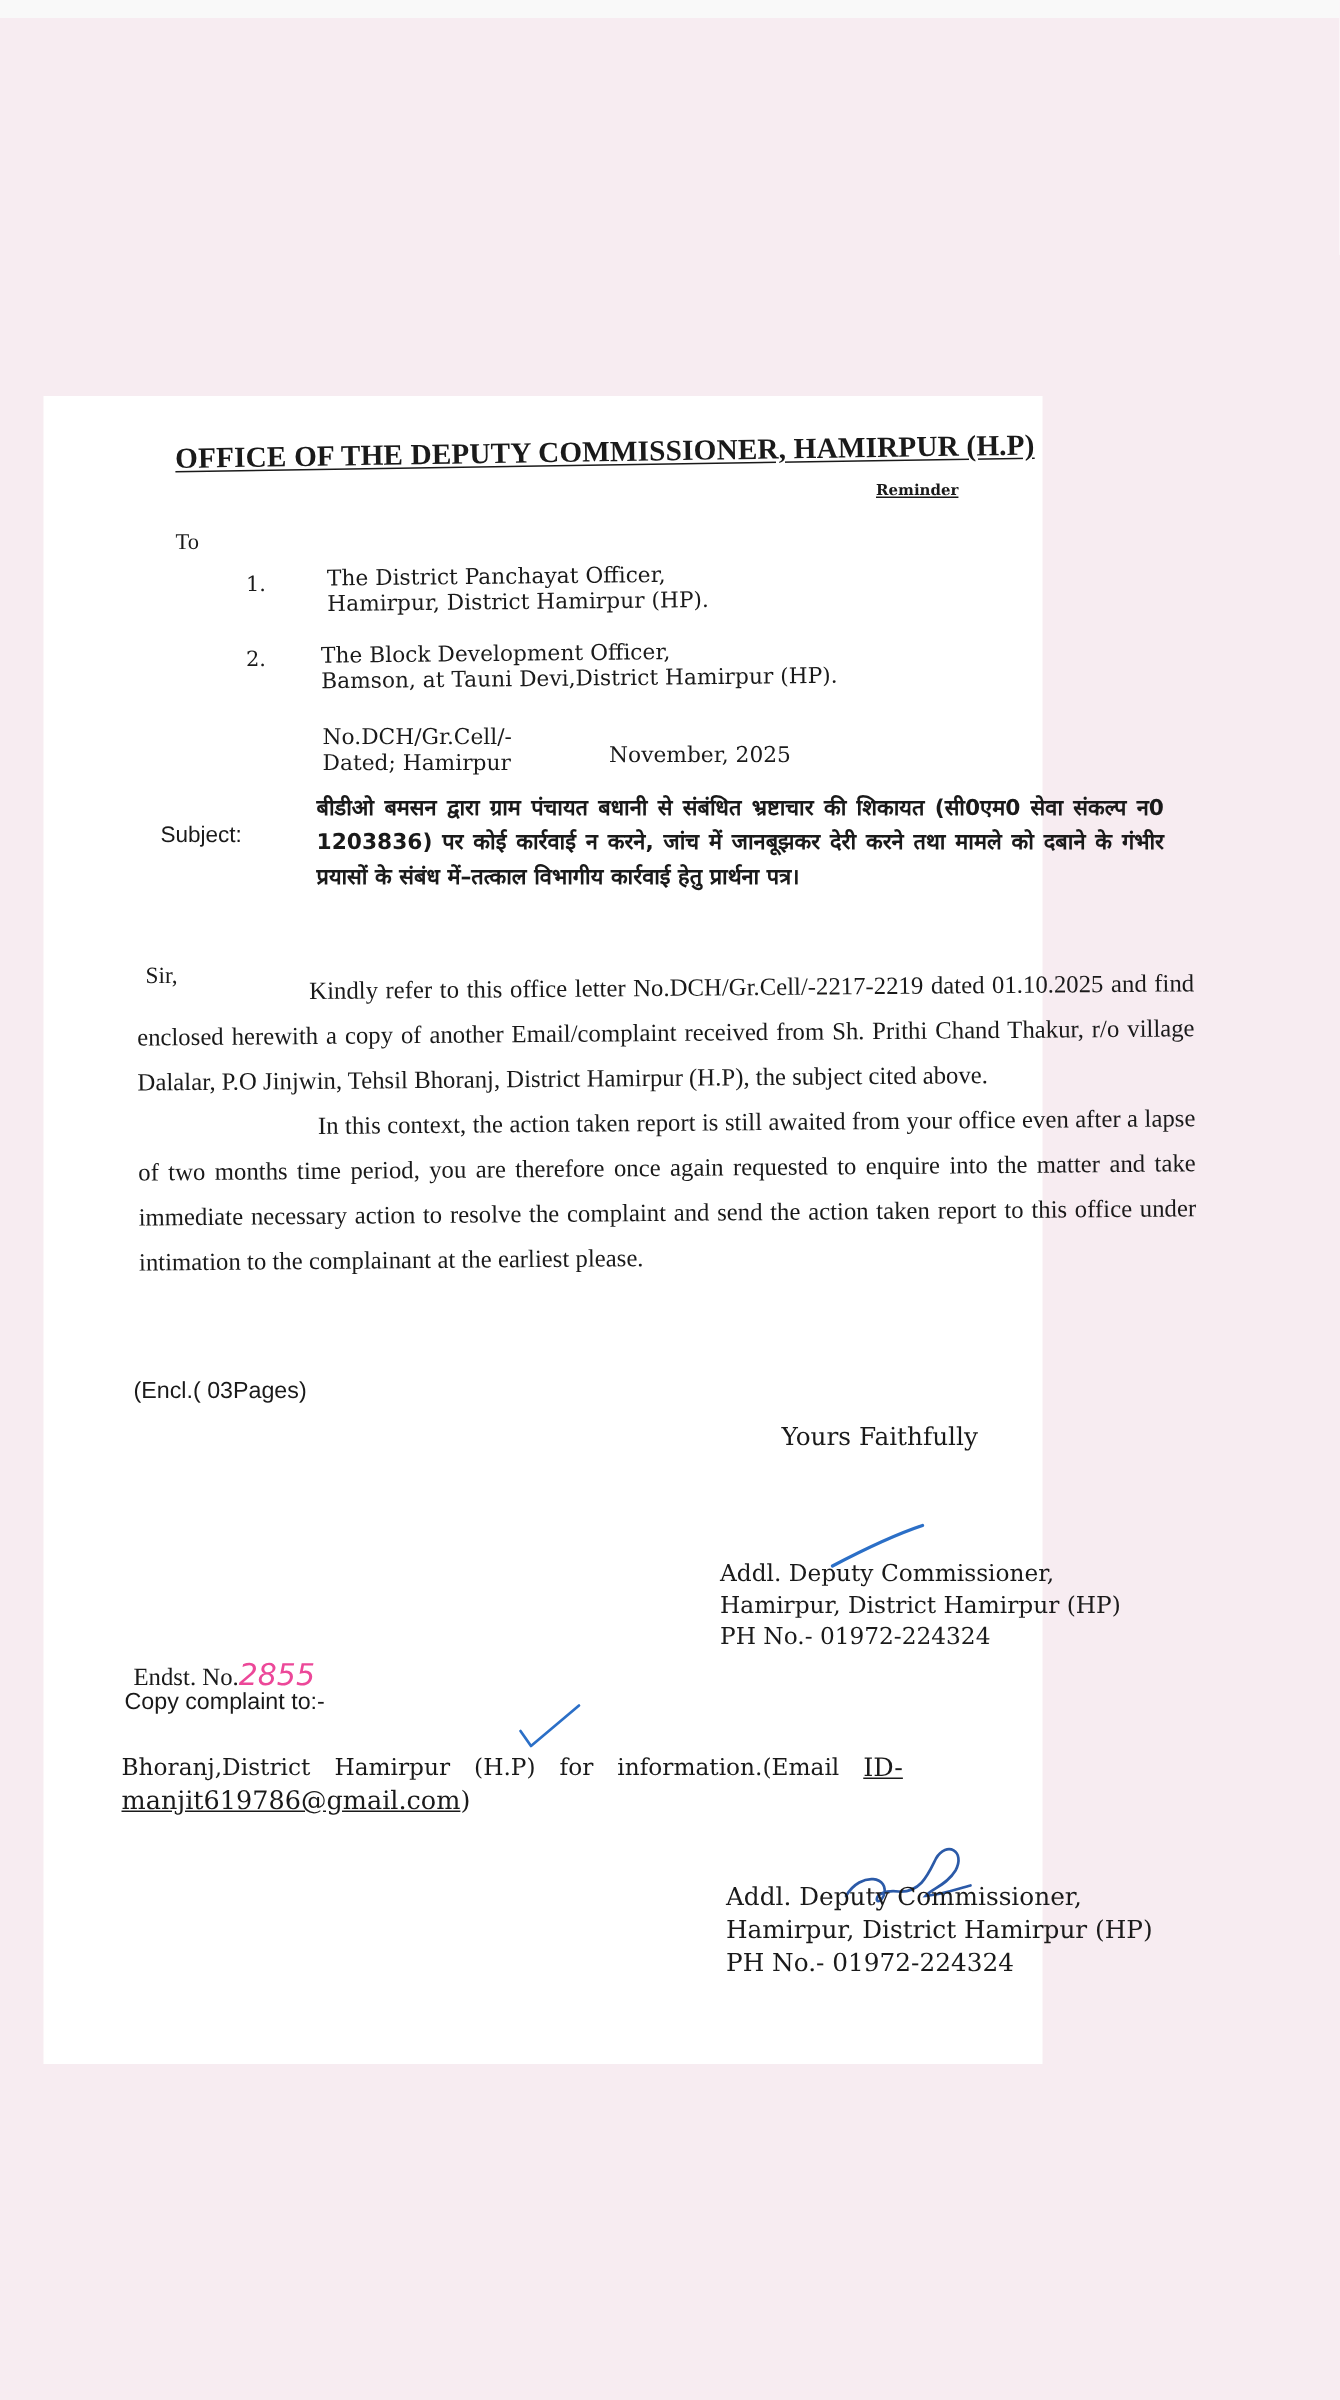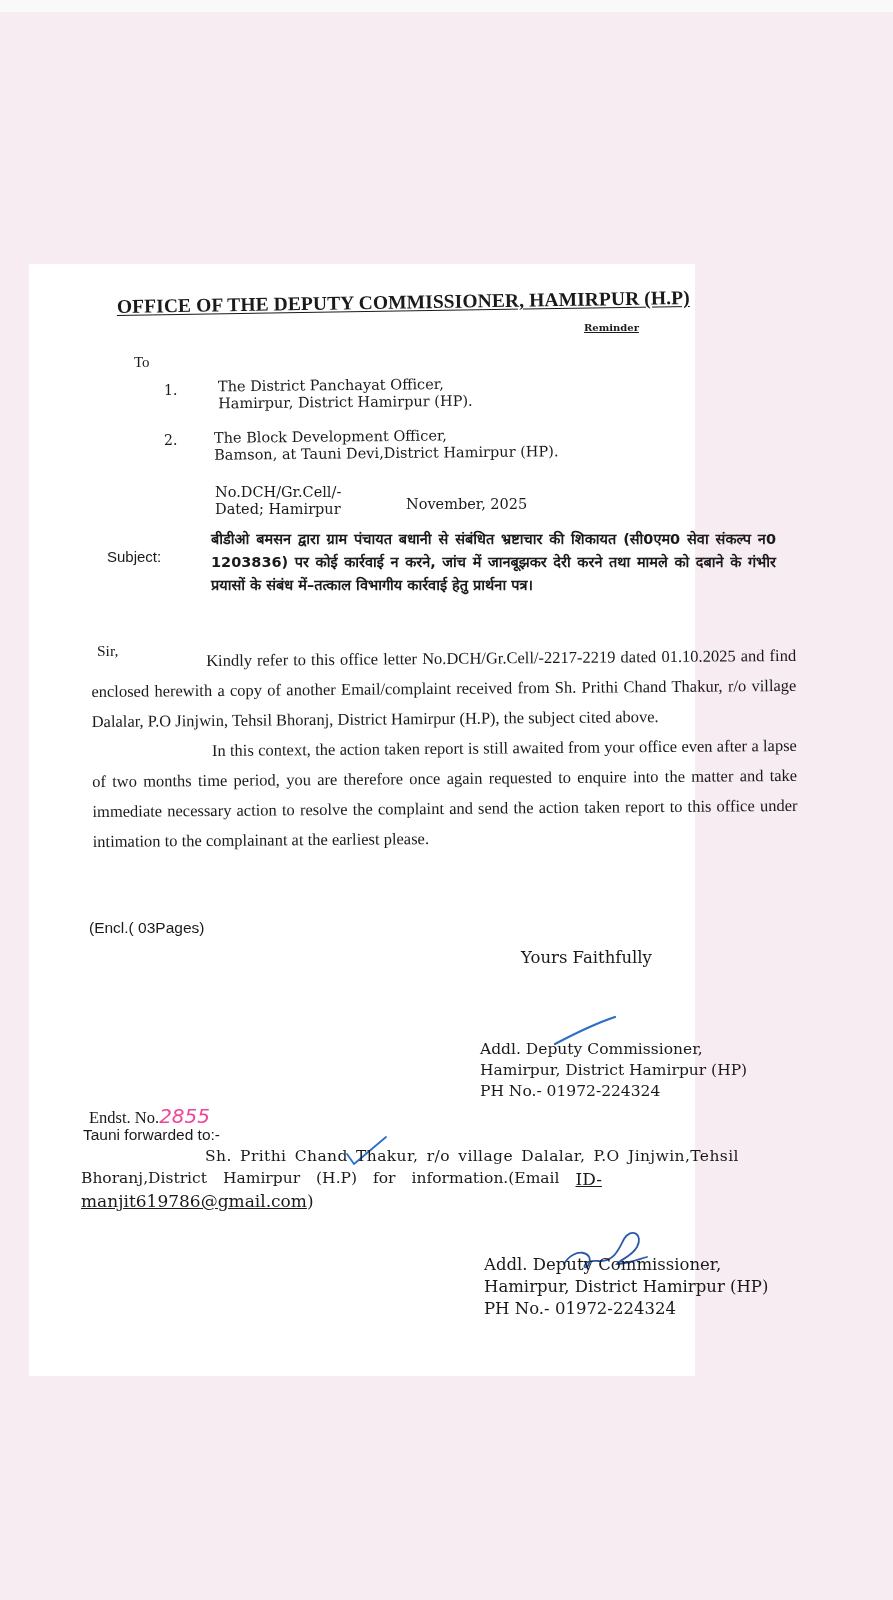--- a/index.html
+++ b/index.html
@@ -42,21 +42,21 @@
       transform-origin: left bottom;
       letter-spacing: 0.1px;
     }
     .reminder {
       left: 555px; top: 58px;
       font-weight: bold;
       font-size: 10px;
       text-decoration: underline;
       font-family: "DejaVu Serif", serif;
     }
-    .to-label { left: 88px; top: 90px; font-size: 15px; margin-left: 17px; }
+    .to-label { left: 88px; top: 90px; font-size: 15px; }
 
     .addr-num { font-family: "DejaVu Serif", serif; font-size: 14px; }
     .addr-line { font-family: "DejaVu Serif", serif; font-size: 14.5px; line-height: 17px; }
 
     .subject-label { left: 78px; top: 284px; font-family: "Liberation Sans", sans-serif; font-size: 15px; }
     .subject-text {
       left: 182px; top: 264px;
       font-family: "DejaVu Sans", sans-serif;
       font-weight: bold;
       font-size: 14.5px;
@@ -150,27 +150,26 @@
 
   <div class="abs sig-block" style="left:451px; top:775px;">
     <div>Addl. Deputy Commissioner,</div>
     <div>Hamirpur, District Hamirpur (HP)</div>
     <div>PH No.- 01972-224324</div>
   </div>
 
   <div class="abs copy-line" style="left:60px; top:840px; font-family:'Liberation Serif',serif; font-size:16.5px;">
     <span>Endst. No.</span><span class="handwriting" style="font-size:20px;">2855</span>
   </div>
-  <div class="abs" style="left:54px; top:862px; font-family:'Liberation Sans',sans-serif; font-size:15.5px;">Tauni forwarded to:-</div>
+  <div class="abs" style="left:54px; top:862px; font-family:'Liberation Sans',sans-serif; font-size:15.5px;">Copy complaint to:-</div>
 
   <svg class="pen" style="left:315px; top:870px;" width="45" height="35">
     <path d="M3 20 L10 30 L42 3" stroke="#2b6fc7" stroke-width="1.8" fill="none" stroke-linecap="round" stroke-linejoin="round"></path>
   </svg>
 
-  <div class="abs copy-line" style="left:176px; top:883px; letter-spacing:0.4px; word-spacing:3px;">Sh. Prithi Chand Thakur, r/o village Dalalar, P.O Jinjwin,Tehsil</div>
   <div class="abs copy-line justify-line" style="left:52px; top:905px;">
     <span>Bhoranj,District</span>
     <span>Hamirpur</span>
     <span>(H.P)</span>
     <span>for</span>
     <span style="font-weight:normal;"><span>information.(Email</span></span>
     <span class="email">ID-</span>
   </div>
   <div class="abs" style="left:52px; top:927px;">
     <span class="email">manjit619786@gmail.com</span><span class="email" style="text-decoration:none;">)</span>

